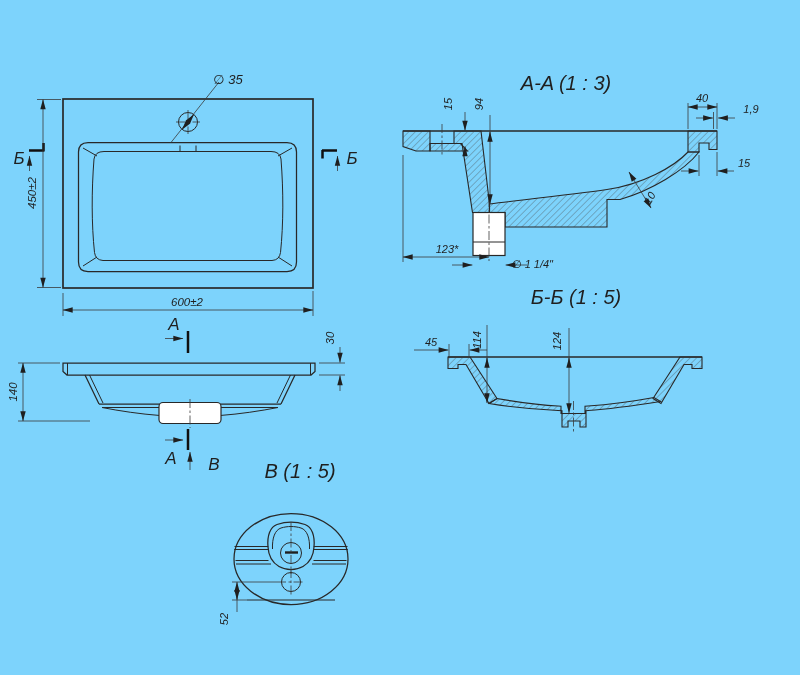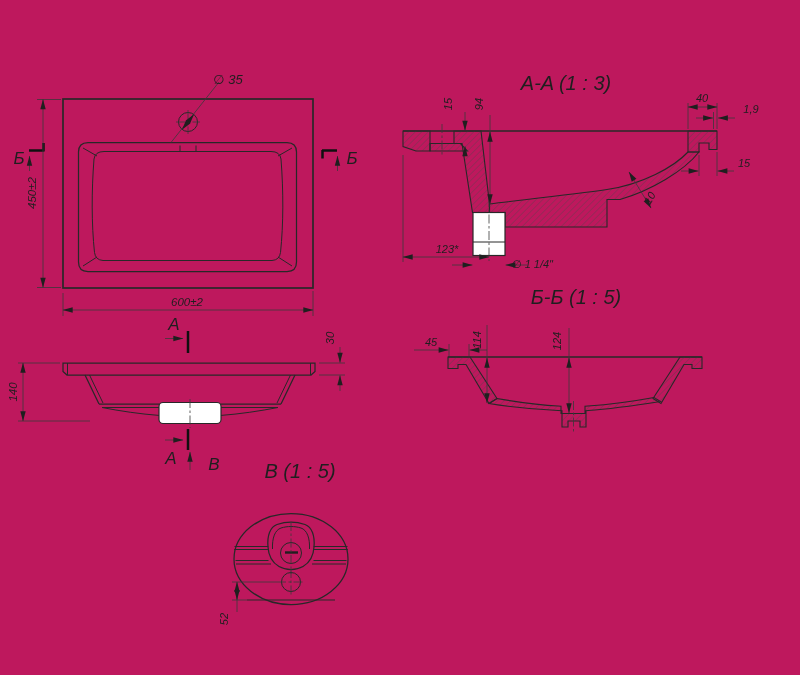--- a/index.html
+++ b/index.html
@@ -1,16 +1,16 @@
 <!DOCTYPE html>
 <html><head>
 <meta charset="utf-8">
 <style>
   html,body{margin:0;padding:0;background:#ffffff;}
-  .stage{width:800px;height:675px;background:#be185d;position:relative;overflow:hidden;}
+  .stage{width:800px;height:675px;background:#7dd3fc;position:relative;overflow:hidden;}
   svg{display:block;}
   text{font-family:"Liberation Sans","DejaVu Sans",sans-serif;font-style:italic;fill:#1f1f1f;}
   .dim{font-size:11.5px;}
   .dimS{font-size:11px;}
   .ttl{font-size:20px;}
   .mark{font-size:17px;}
   .lead{font-size:13px;}
   .ol{fill:none;stroke:#282828;stroke-width:1.25;}
   .olt{fill:none;stroke:#282828;stroke-width:1.7;}
   .ol2{fill:none;stroke:#282828;stroke-width:1;}

